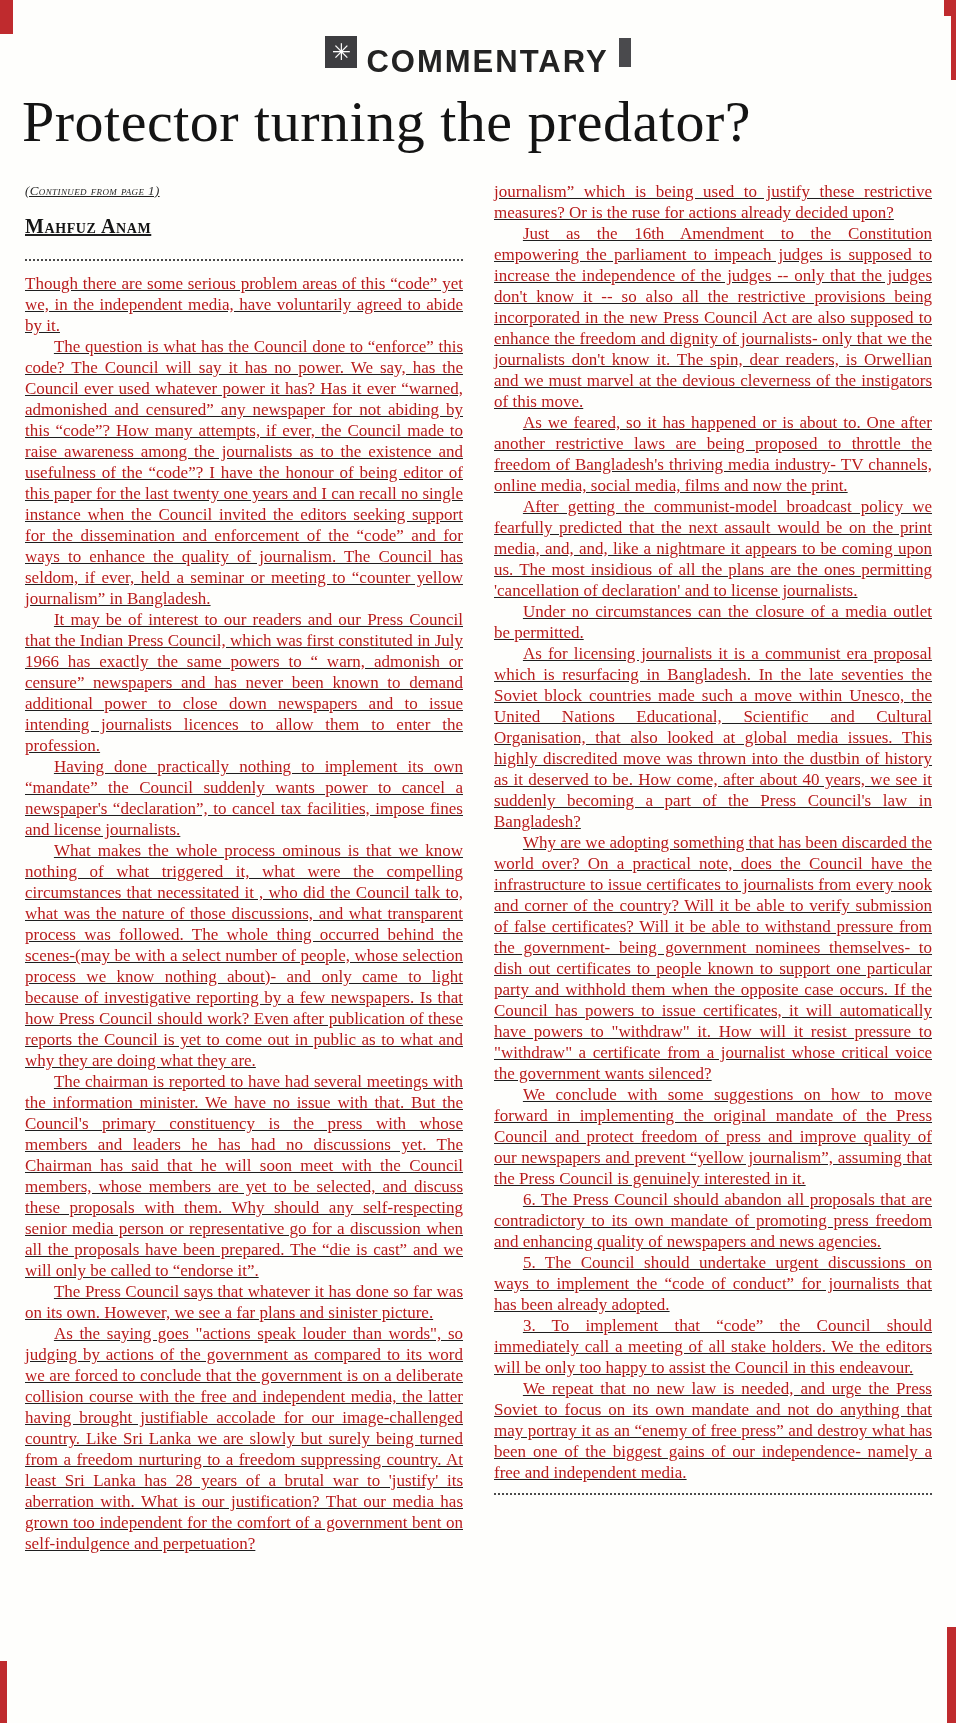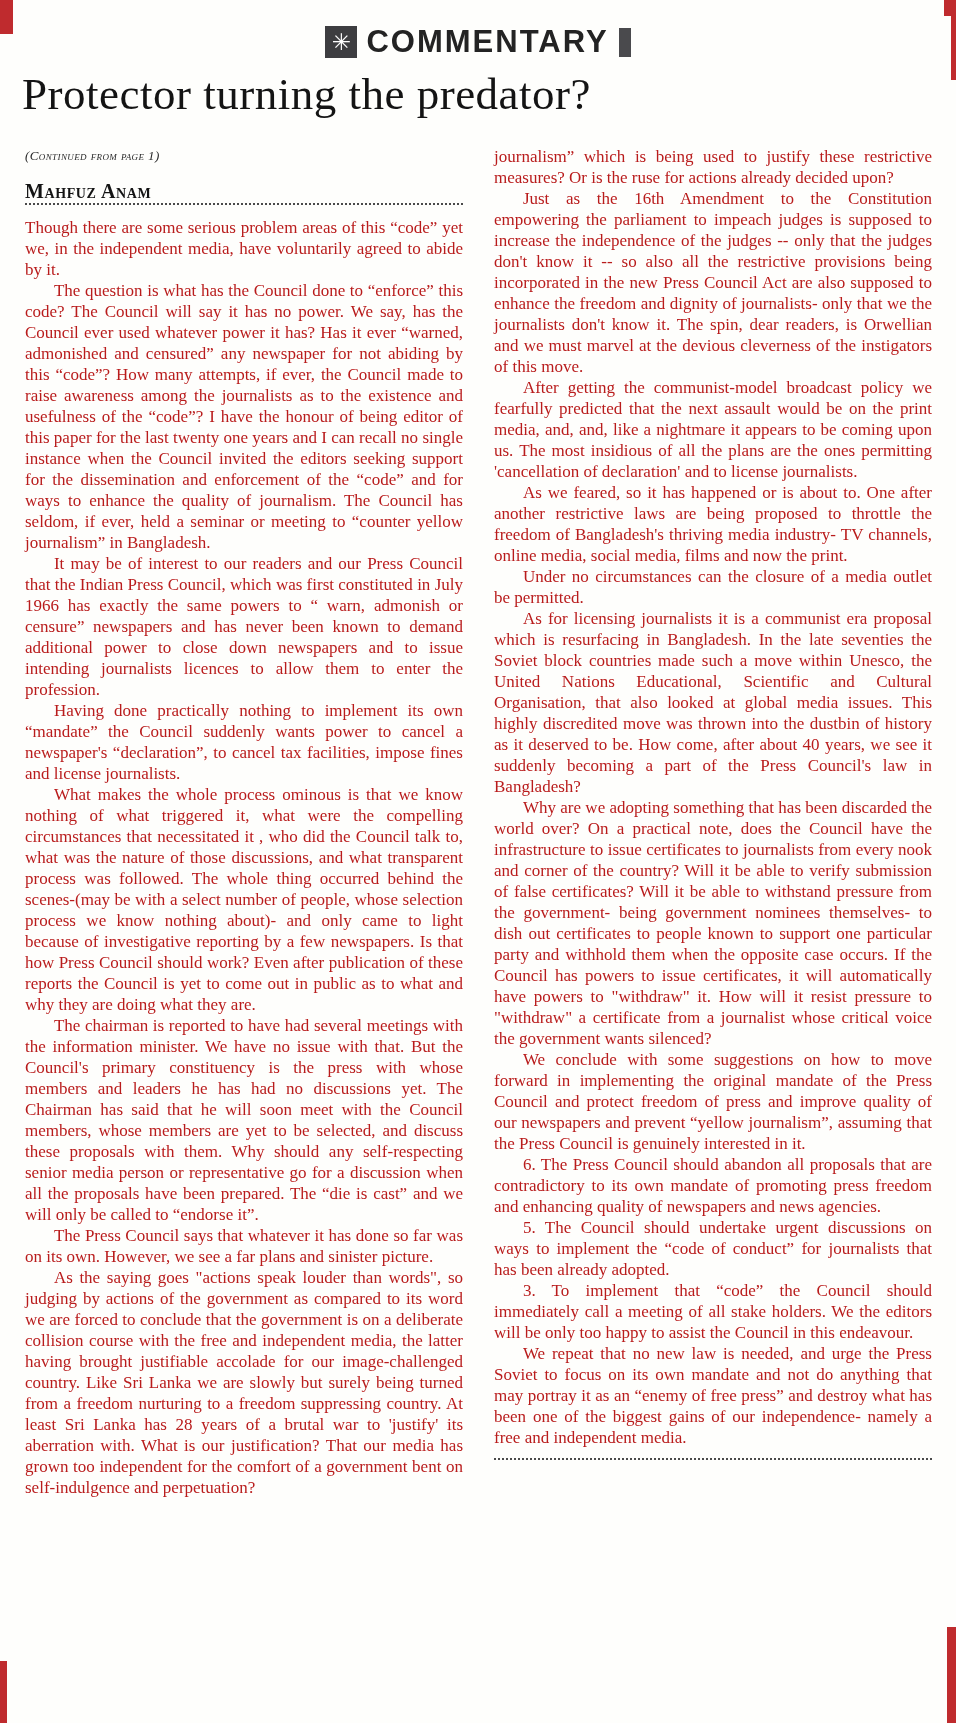--- a/index.html
+++ b/index.html
@@ -25,40 +25,40 @@
     display:flex; justify-content:center; align-items:center;
     gap:9px; padding-top:24px;
   }
   .mast-icon {
     width:32px; height:32px; background:#3d3d40; color:#ffffff;
     display:flex; align-items:center; justify-content:center;
     font-size:23px; line-height:1; flex:0 0 auto;
   }
   .mast-label {
     font-family:"Liberation Sans", sans-serif;
-    font-weight:bold; font-size:31px; letter-spacing:2px; color:#232323;
+    font-weight:bold; font-size:31px; letter-spacing:2px; color:#232323;margin-top:20px;
   }
   .mast-bar { width:12px; height:29px; background:#4a4a4d; margin-left:1px; }
 
   .headline {
     font-family:"Liberation Serif", serif;
-    font-weight:400; font-size:45px; letter-spacing:0.5px;
+    font-weight:400; font-size:58px; letter-spacing:0.5px;
     color:#141414; padding:8px 18px 0 22px; white-space:nowrap;
   }
 
   .columns { display:flex; gap:31px; padding:26px 25px 0 25px; }
-  .col { width:438px; flex:0 0 auto; }
+  .col { width:438px; flex:0 0 auto;text-decoration:underline; }
 
   .continued {
     font-style:italic; font-variant:small-caps;
     font-size:13px; letter-spacing:0.4px; margin:2px 0 16px 0; color:#2a2a2a;
   }
   .byline {
     font-variant:small-caps; font-weight:bold;
-    font-size:20px; letter-spacing:0.6px; margin-bottom:0; color:#141414;
+    font-size:20px; letter-spacing:0.6px; margin-bottom:21px; color:#141414;
   }
   .dotted { border-bottom:2px dotted #4a4a4a; height:2px; margin-bottom:12px; }
   .dotted-bottom { border-bottom:2px dotted #4a4a4a; height:2px; margin-top:10px; }
 
   .para {
     text-align:justify; font-size:17px; line-height:21px;
     text-indent:1.7em; color:#b91c1c;
   }
   .paras > p:first-child { text-indent:0; }
 </style>
@@ -98,22 +98,22 @@
           <p class="para">The chairman is reported to have had several meetings with the information minister. We have no issue with that. But the Council's primary constituency is the press with whose members and leaders he has had no discussions yet. The Chairman has said that he will soon meet with the Council members, whose members are yet to be selected, and discuss these proposals with them. Why should any self-respecting senior media person or representative go for a discussion when all the proposals have been prepared. The “die is cast” and we will only be called to “endorse it”.</p>
           <p class="para">The Press Council says that whatever it has done so far was on its own. However, we see a far plans and sinister picture.</p>
           <p class="para">As the saying goes "actions speak louder than words", so judging by actions of the government as compared to its word we are forced to conclude that the government is on a deliberate collision course with the free and independent media, the latter having brought justifiable accolade for our image-challenged country. Like Sri Lanka we are slowly but surely being turned from a freedom nurturing to a freedom suppressing country. At least Sri Lanka has 28 years of a brutal war to 'justify' its aberration with. What is our justification? That our media has grown too independent for the comfort of a government bent on self-indulgence and perpetuation?</p>
         </div>
     </div>
 
     <div class="col">
       <div class="paras">
           <p class="para">journalism” which is being used to justify these restrictive measures? Or is the ruse for actions already decided upon?</p>
           <p class="para">Just as the 16th Amendment to the Constitution empowering the parliament to impeach judges is supposed to increase the independence of the judges -- only that the judges don't know it -- so also all the restrictive provisions being incorporated in the new Press Council Act are also supposed to enhance the freedom and dignity of journalists- only that we the journalists don't know it. The spin, dear readers, is Orwellian and we must marvel at the devious cleverness of the instigators of this move.</p>
+          <p class="para">As we feared, so it has happened or is about to. One after another restrictive laws are being proposed to throttle the freedom of Bangladesh's thriving media industry- TV channels, online media, social media, films and now the print.</p>
           <p class="para">After getting the communist-model broadcast policy we fearfully predicted that the next assault would be on the print media, and, and, like a nightmare it appears to be coming upon us. The most insidious of all the plans are the ones permitting 'cancellation of declaration' and to license journalists.</p>
-          <p class="para">As we feared, so it has happened or is about to. One after another restrictive laws are being proposed to throttle the freedom of Bangladesh's thriving media industry- TV channels, online media, social media, films and now the print.</p>
           <p class="para">Under no circumstances can the closure of a media outlet be permitted.</p>
           <p class="para">As for licensing journalists it is a communist era proposal which is resurfacing in Bangladesh. In the late seventies the Soviet block countries made such a move within Unesco, the United Nations Educational, Scientific and Cultural Organisation, that also looked at global media issues. This highly discredited move was thrown into the dustbin of history as it deserved to be. How come, after about 40 years, we see it suddenly becoming a part of the Press Council's law in Bangladesh?</p>
           <p class="para">Why are we adopting something that has been discarded the world over? On a practical note, does the Council have the infrastructure to issue certificates to journalists from every nook and corner of the country? Will it be able to verify submission of false certificates? Will it be able to withstand pressure from the government- being government nominees themselves- to dish out certificates to people known to support one particular party and withhold them when the opposite case occurs. If the Council has powers to issue certificates, it will automatically have powers to "withdraw" it. How will it resist pressure to "withdraw" a certificate from a journalist whose critical voice the government wants silenced?</p>
           <p class="para">We conclude with some suggestions on how to move forward in implementing the original mandate of the Press Council and protect freedom of press and improve quality of our newspapers and prevent “yellow journalism”, assuming that the Press Council is genuinely interested in it.</p>
           <p class="para">6. The Press Council should abandon all proposals that are contradictory to its own mandate of promoting press freedom and enhancing quality of newspapers and news agencies.</p>
           <p class="para">5. The Council should undertake urgent discussions on ways to implement the “code of conduct” for journalists that has been already adopted.</p>
           <p class="para">3. To implement that “code” the Council should immediately call a meeting of all stake holders. We the editors will be only too happy to assist the Council in this endeavour.</p>
           <p class="para">We repeat that no new law is needed, and urge the Press Soviet to focus on its own mandate and not do anything that may portray it as an “enemy of free press” and destroy what has been one of the biggest gains of our independence- namely a free and independent media.</p>
         </div>
       <div class="dotted-bottom"></div>

